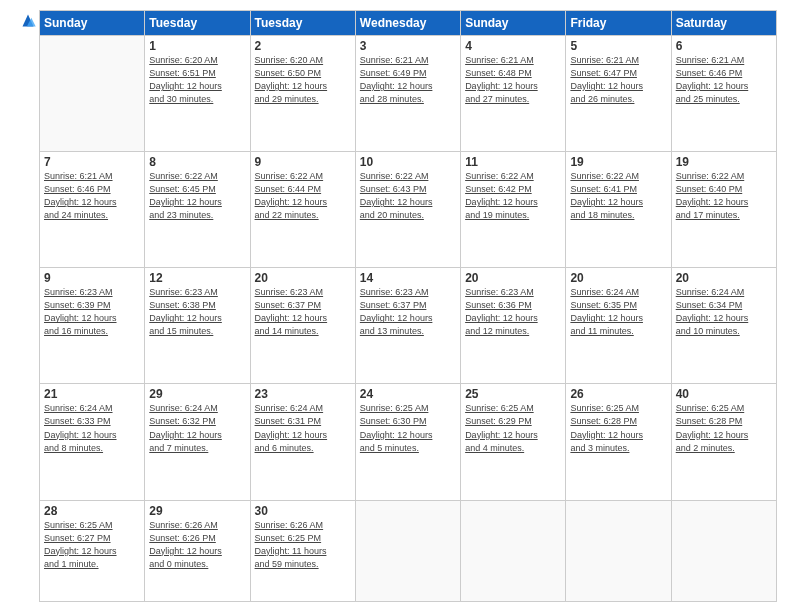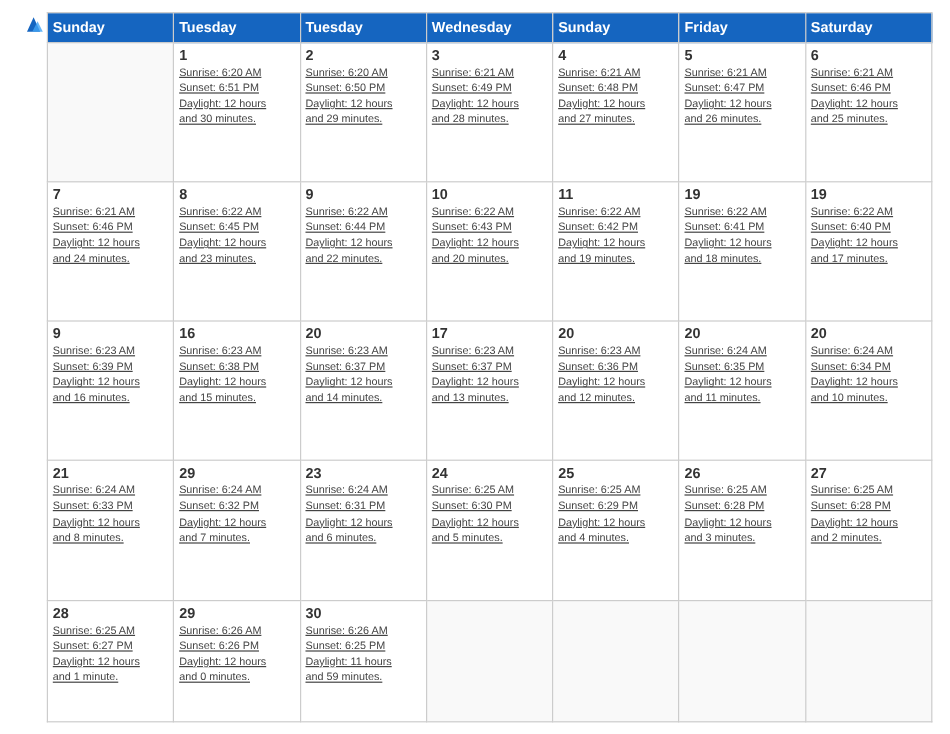--- a/index.html
+++ b/index.html
@@ -236,35 +236,35 @@
         </tr>
         <tr>
           <td>
             <span class="day-num">9</span>
             <div class="day-info" style="white-space: pre-line;">Sunrise: 6:23 AM
 Sunset: 6:39 PM
 Daylight: 12 hours
 and 16 minutes.</div>
           </td>
           <td>
-            <span class="day-num">16</span>
+            <span class="day-num">12</span>
             <div class="day-info" style="white-space: pre-line;">Sunrise: 6:23 AM
 Sunset: 6:38 PM
 Daylight: 12 hours
 and 15 minutes.</div>
           </td>
           <td>
             <span class="day-num">20</span>
             <div class="day-info" style="white-space: pre-line;">Sunrise: 6:23 AM
 Sunset: 6:37 PM
 Daylight: 12 hours
 and 14 minutes.</div>
           </td>
           <td>
-            <span class="day-num">17</span>
+            <span class="day-num">14</span>
             <div class="day-info" style="white-space: pre-line;">Sunrise: 6:23 AM
 Sunset: 6:37 PM
 Daylight: 12 hours
 and 13 minutes.</div>
           </td>
           <td>
             <span class="day-num">20</span>
             <div class="day-info" style="white-space: pre-line;">Sunrise: 6:23 AM
 Sunset: 6:36 PM
 Daylight: 12 hours
@@ -322,21 +322,21 @@
 and 4 minutes.</div>
           </td>
           <td>
             <span class="day-num">26</span>
             <div class="day-info" style="white-space: pre-line;">Sunrise: 6:25 AM
 Sunset: 6:28 PM
 Daylight: 12 hours
 and 3 minutes.</div>
           </td>
           <td>
-            <span class="day-num">27</span>
+            <span class="day-num">40</span>
             <div class="day-info" style="white-space: pre-line;">Sunrise: 6:25 AM
 Sunset: 6:28 PM
 Daylight: 12 hours
 and 2 minutes.</div>
           </td>
         </tr>
         <tr>
           <td>
             <span class="day-num">28</span>
             <div class="day-info" style="white-space: pre-line;">Sunrise: 6:25 AM

